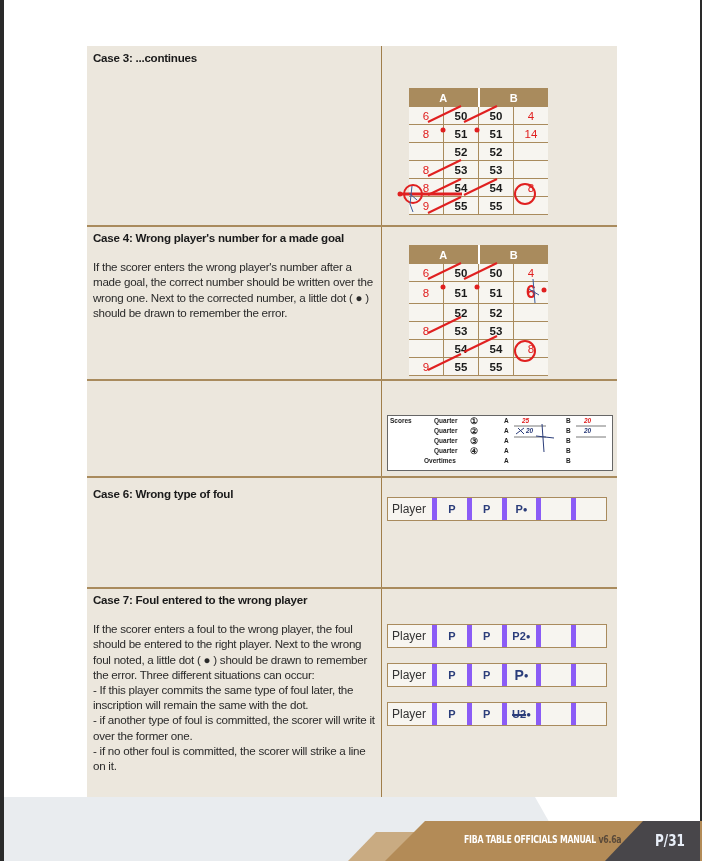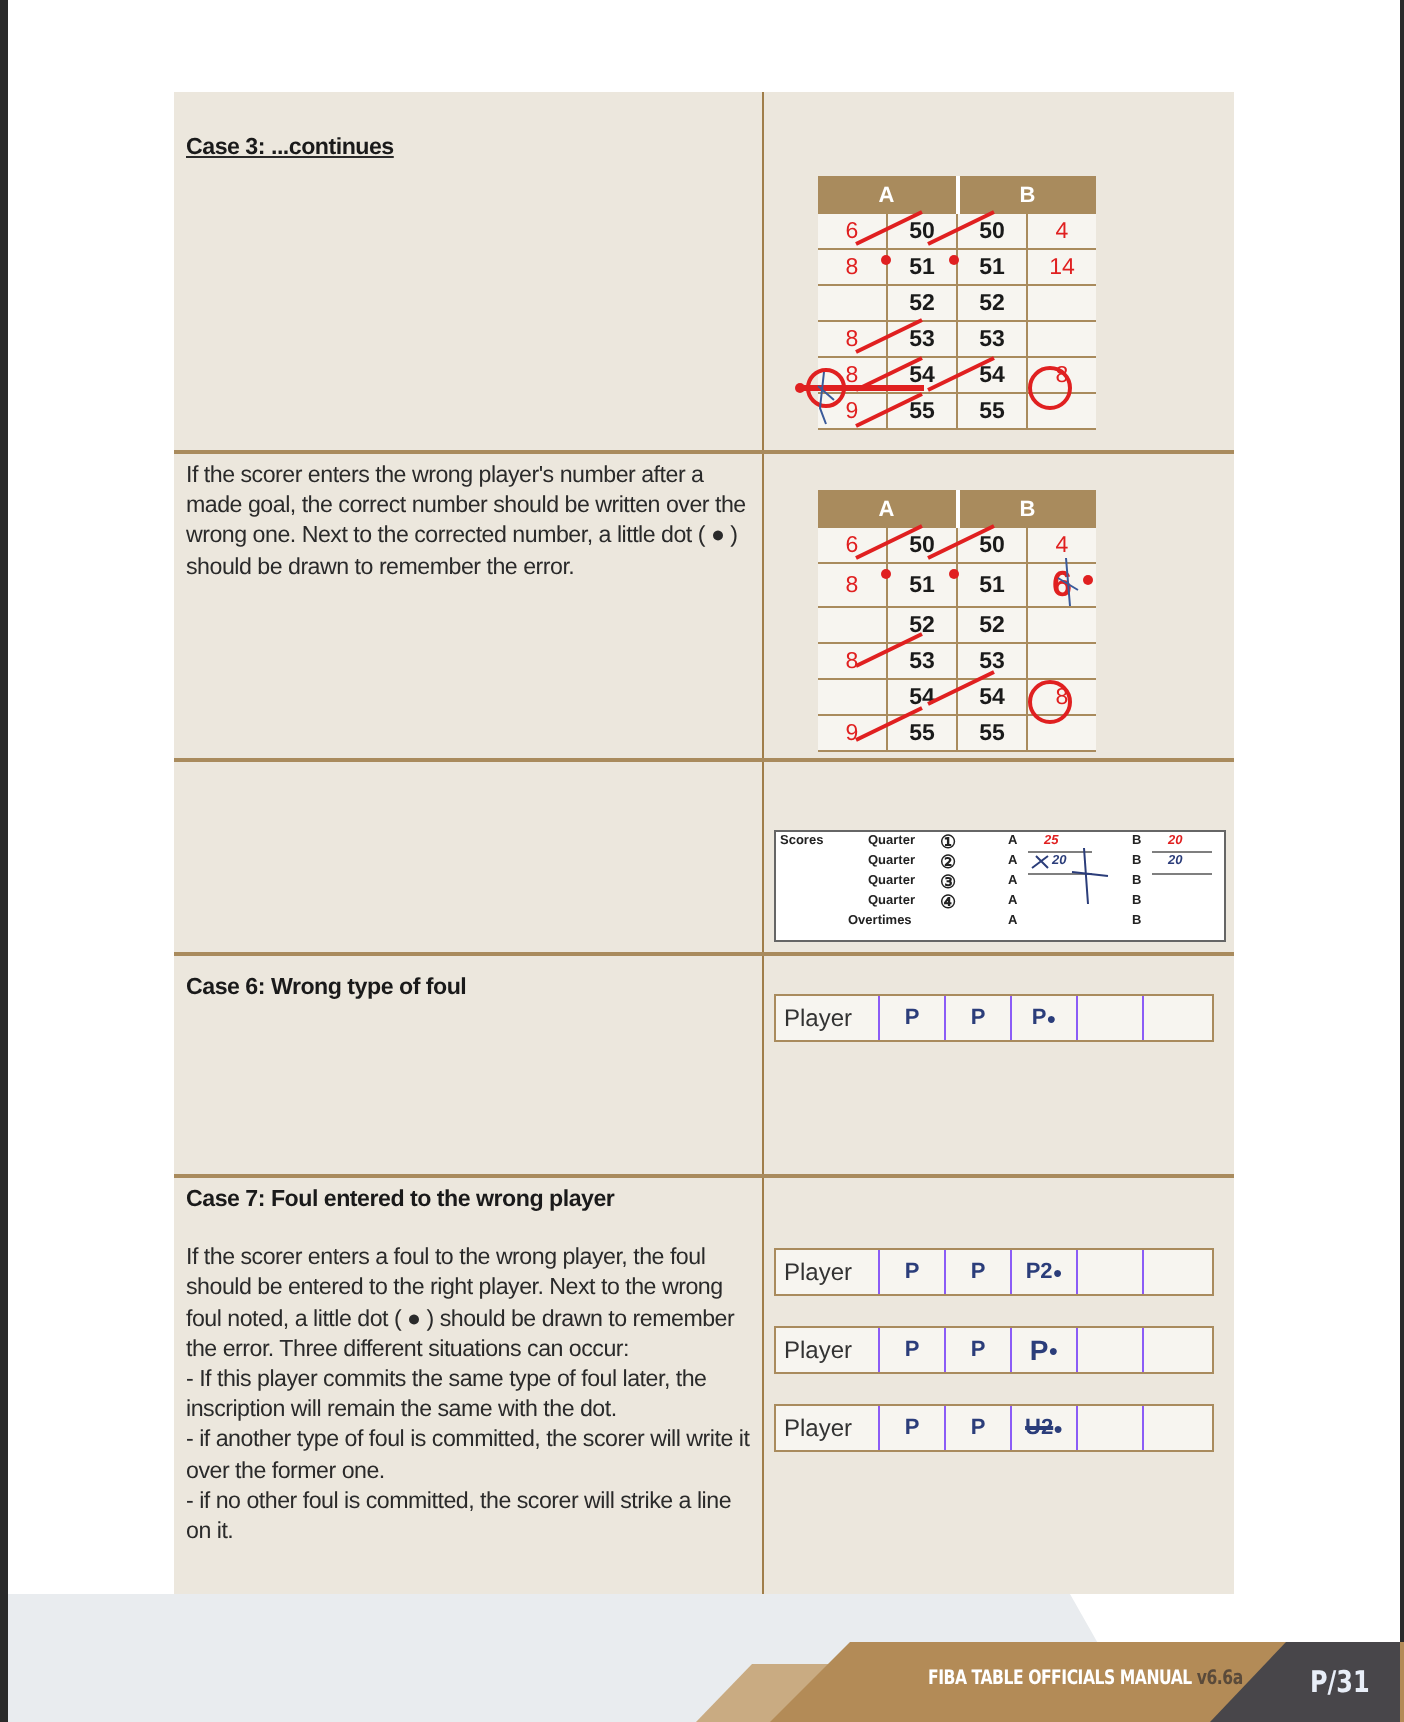--- a/index.html
+++ b/index.html
@@ -26,38 +26,38 @@
   .stab { position:absolute; border-collapse:collapse; font-size:11.5px; }
   .stab td { width:34px; height:17px; text-align:center; border-right:1px solid #a98b5d; border-bottom:1px solid #a98b5d; background:#f7f5f0; padding:0; }
   .stab td:last-child { border-right:none; }
   .stab th { background:#a98b5d; color:#fff; height:17px; font-size:11px; font-weight:bold; }
   .stab th:first-child { border-right:2px solid #fff; }
   .red { color:#e02020; }
   .bold { font-weight:bold; color:#1a1a1a; }
   .overlay { position:absolute; pointer-events:none; }
 
   .foul-row { position:absolute; left:300px; width:218px; height:22px; border:1px solid #a98b5d; background:#f7f5f0; display:flex; }
-  .foul-row > div { border-right:1px solid #8b5cf6; display:flex; align-items:center; justify-content:center; font-size:11px; color:#2b3d7a; font-weight:bold; }
+  .foul-row > div { border-right:5px solid #8b5cf6; display:flex; align-items:center; justify-content:center; font-size:11px; color:#2b3d7a; font-weight:bold; }
   .foul-row > div:last-child { border-right:none; }
   .foul-row .lbl { width:52px; justify-content:flex-start; padding-left:4px; box-sizing:border-box; color:#333; font-weight:normal; font-size:12px; }
   .foul-row .c { width:32px; }
 
   .qbox { position:absolute; left:300px; top:369px; width:224px; height:54px; background:#fff; border:1px solid #666; font-size:6.5px; font-weight:bold; color:#222; }
   .qbox .row { position:absolute; left:0; width:224px; height:10px; }
 </style>
 </head>
 <body>
 
 <div class="edge-l"></div>
 <div class="edge-r"></div>
 
 <div class="content">
   <div class="divider-v"></div>
 
-  <div class="sec-text" style="top:20px;text-decoration:underline;">
+  <div class="sec-text" style="top:4px;">
     <p class="sec-title">Case 3: ...continues</p>
   </div>
   <table class="stab" style="left:322px; top:42px;">
     <tbody>
         <tr>
           <th colspan="2">A</th>
           <th colspan="2">B</th>
         </tr>
     <tr>
           <td class="red">6</td>
@@ -110,20 +110,21 @@
       <circle cx="138" cy="108" r="10"></circle>
     </g>
     <circle cx="13" cy="108" r="2.5" fill="#e02020"></circle>
     <circle cx="56" cy="44" r="2.5" fill="#e02020"></circle>
     <circle cx="90" cy="44" r="2.5" fill="#e02020"></circle>
     <path d="M25 100 L23 118 L26 126 M22 107 L30 114" stroke="#3a5a9a" stroke-width="1" fill="none"></path>
   </svg>
   <div class="sec-line" style="top:179px;"></div>
 
   <div class="sec-text" style="top:184px;">
+    <p class="sec-title">Case 4: Wrong player's number for a made goal</p>
     <p class="sec-body">If the scorer enters the wrong player's number after a made goal, the correct number should be written over the wrong one. Next to the corrected number, a little dot ( ● ) should be drawn to remember the error.</p>
   </div>
   <table class="stab" style="left:322px; top:199px;">
     <tbody>
         <tr>
           <th colspan="2">A</th>
           <th colspan="2">B</th>
         </tr>
     <tr>
           <td class="red">6</td>

